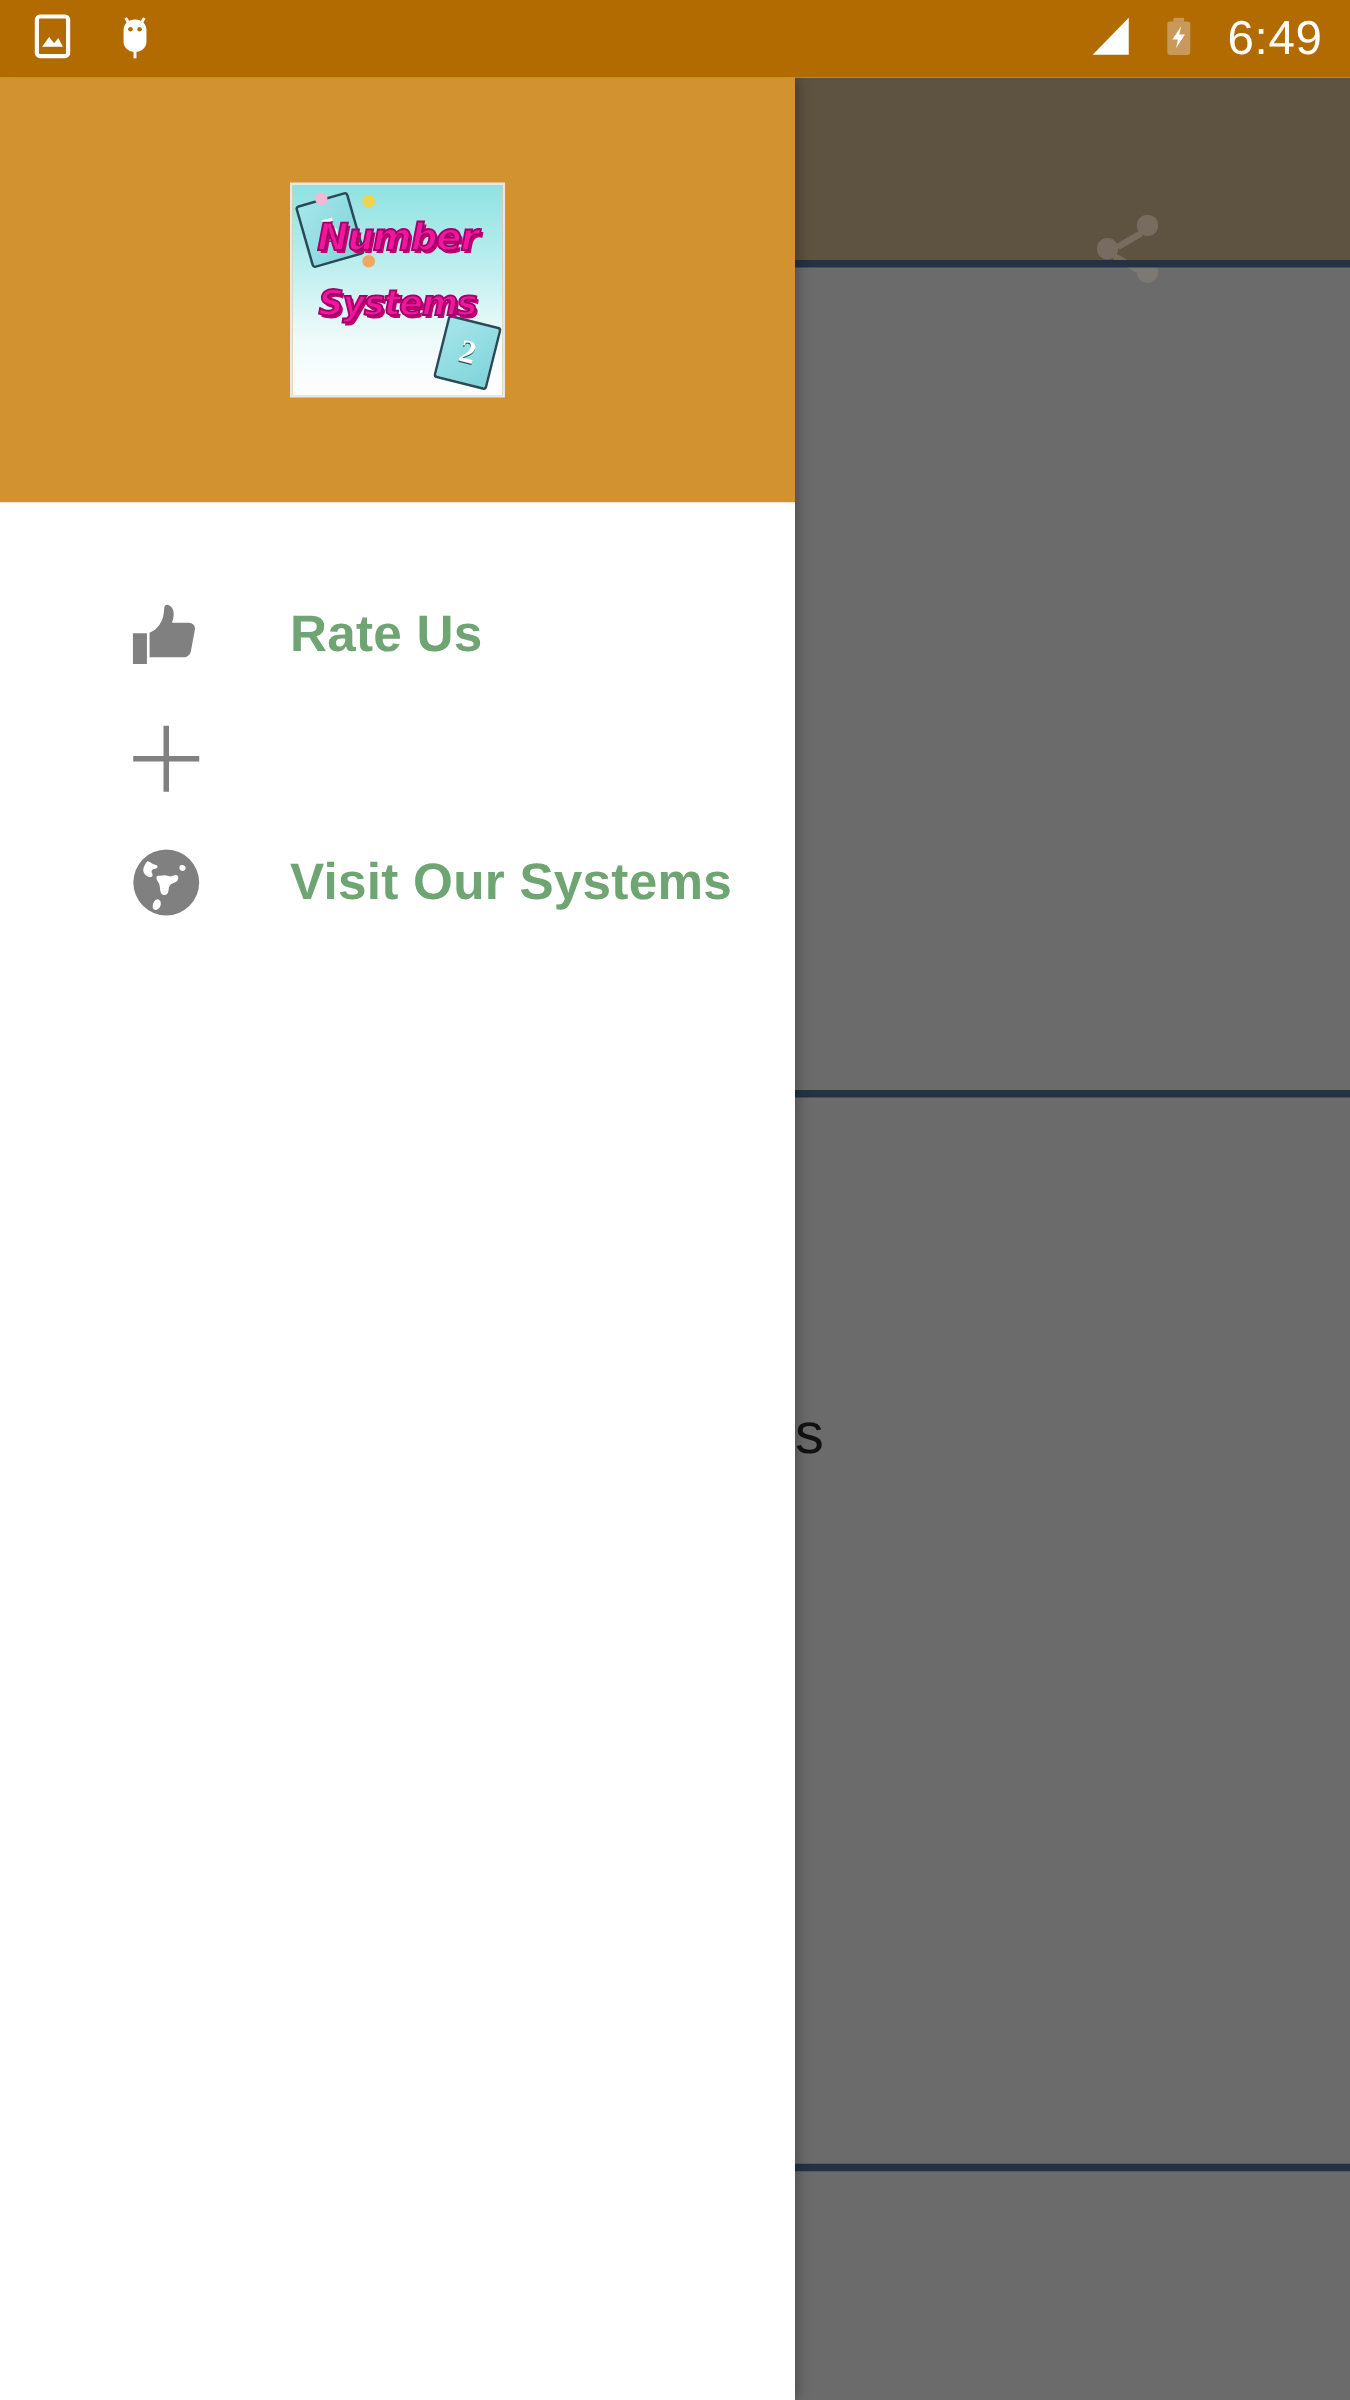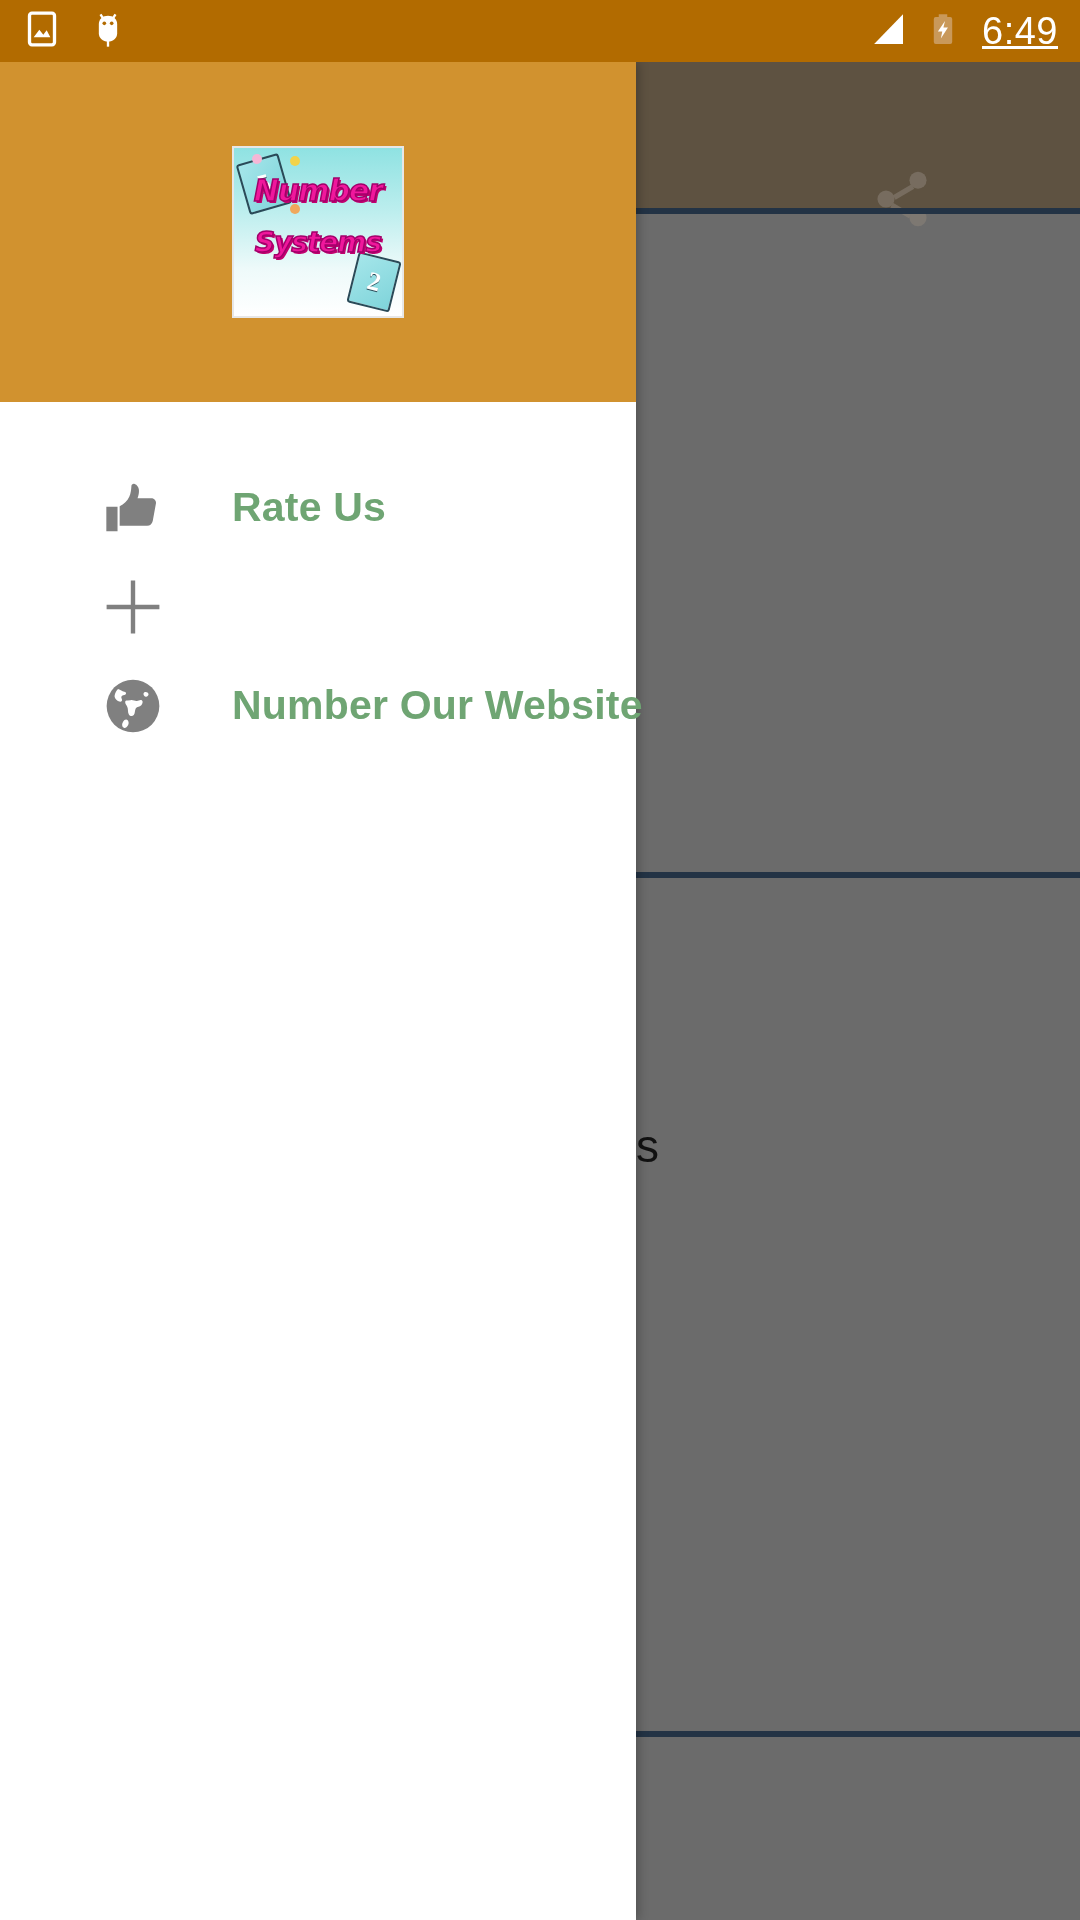--- a/index.html
+++ b/index.html
@@ -31,21 +31,21 @@
   }
 
   
   #status-bar {
     position:absolute; left:0; top:0; width:1080px; height:62px;
     background:#b26b00; display:flex; align-items:center;
     padding:0 22px; z-index:40;
   }
   #status-left { display:flex; align-items:center; gap:26px; }
   #status-right { margin-left:auto; display:flex; align-items:center; gap:16px; }
-  #clock { color:#ffffff; font-size:38px; font-weight:400; letter-spacing:.5px; margin-left:6px;text-decoration:underline; }
+  #clock { color:#ffffff; font-size:38px; font-weight:400; letter-spacing:.5px; margin-left:6px; }
 
   
   #drawer {
     position:absolute; left:0; top:62px; width:636px; height:1858px;
     background:#ffffff; z-index:30;
     box-shadow:2px 0 10px rgba(0,0,0,.28);
     display:flex; flex-direction:column;
   }
   #drawer-header {
     width:636px; height:340px; background:#d1922f;
@@ -215,19 +215,19 @@
           <svg viewBox="0 0 24 24" width="62" height="62">
             <circle cx="12" cy="12" r="10.2" fill="#808080"></circle>
             <g fill="#ffffff">
               <path d="M6.2 5.4c1.1.2 1.5 1 2.4 1.1.6.1 1 .5.5 1-.5.4-1.4.2-1.6.9-.2.6.5 1 .2 1.6-.3.6-1.3.3-1.8-.1-.6-.5-1.2-1.3-1-2.1.2-.9.7-1.9 1.3-2.4z"></path>
               <path d="M11 9.8c.9-.3 1.7.4 2.5.3.7-.1 1.3-.7 1.9-.3.6.4.3 1.4-.2 1.9-.6.6-1.6.5-2.1 1.2-.5.8-.2 1.9-.8 2.6-.5.6-1.5.5-1.9-.2-.5-.9-.2-2-.6-2.9-.3-.7-1-1.3-.8-2.1.1-.5.6-.4 1-.4z"></path>
               <path d="M16.6 6.6c.6-.2 1.3.2 1.4.8.1.6-.5 1.1-1.1 1-.6-.1-1-.8-.8-1.3.1-.3.3-.4.5-.5z"></path>
               <path d="M9.4 17.2c.7.1 1 .9.9 1.6-.1.8-.7 1.6-1.5 1.7-.6.1-1-.5-1-1.1 0-.9.7-2.3 1.6-2.2z"></path>
             </g>
           </svg>
         </span>
-        <span class="menu-label">Number Our Website</span>
+        <span class="menu-label">Visit Our Systems</span>
       </div>
 
     </div>
   </div>
 
 </div>
 
 </body></html>

